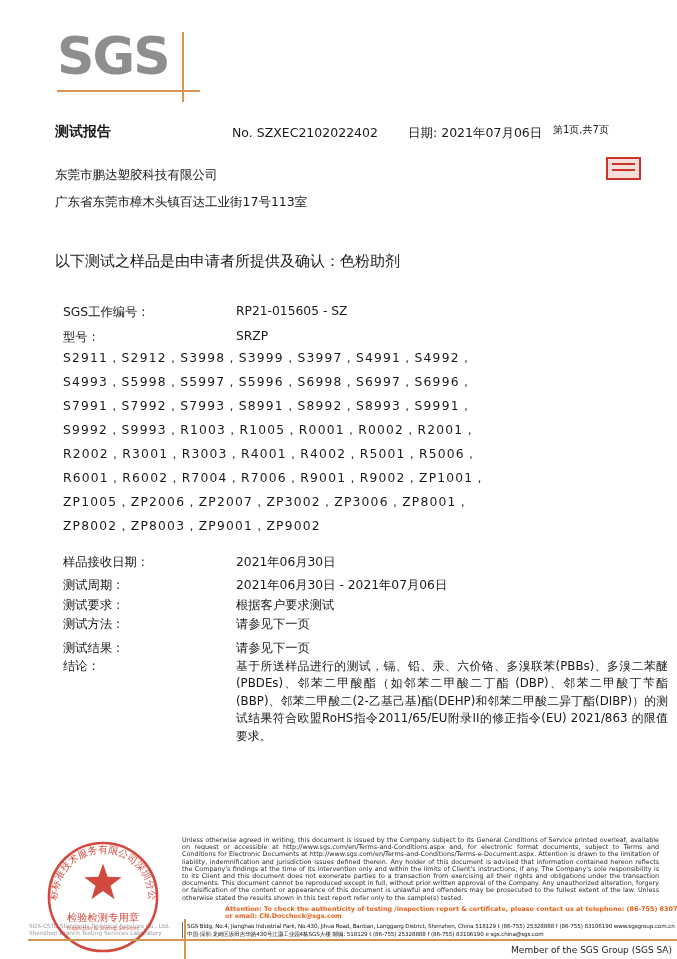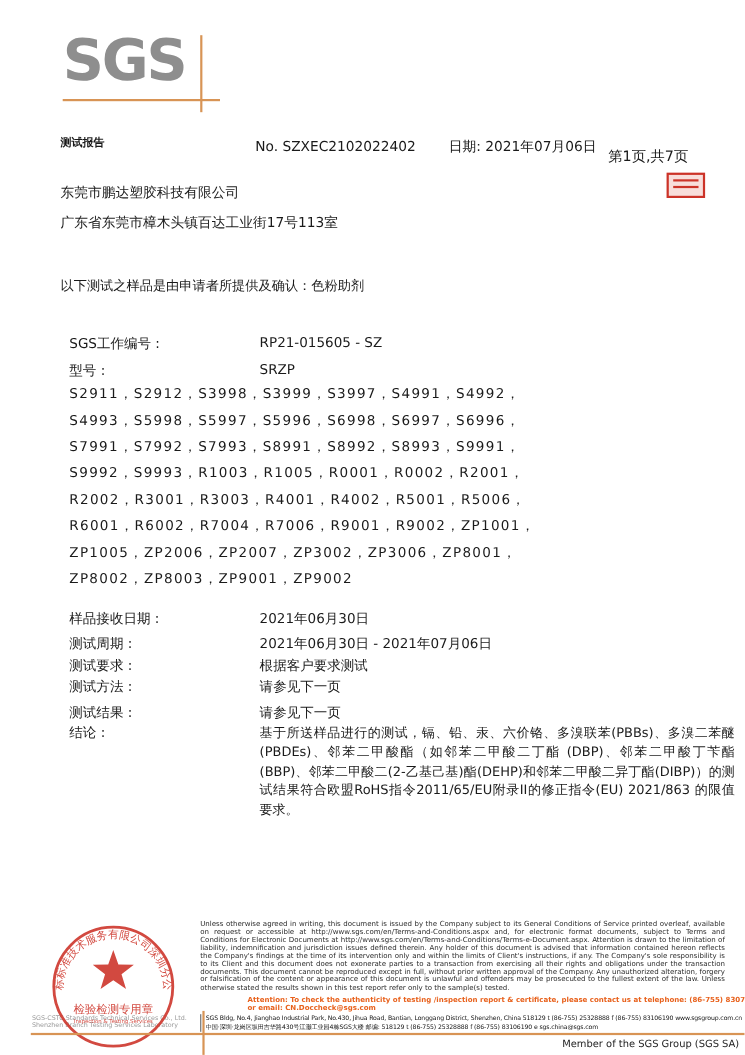--- a/index.html
+++ b/index.html
@@ -7,31 +7,31 @@
     position:relative;width:677px;height:959px;background:#ffffff;overflow:hidden;
     font-family:"DejaVu Sans","Liberation Sans",sans-serif;color:#1a1a1a;padding-left:22px;
   }
   
   .logo-text{position:absolute;left:57px;top:30px;font-size:52px;font-weight:800;
     letter-spacing:-2px;color:#8e8e8e;line-height:1;}
   .logo-hline{position:absolute;left:57px;top:90px;width:143px;height:2px;background:#d89455;}
   .logo-vline{position:absolute;left:182px;top:32px;width:2px;height:70px;background:#d89455;}
   
   .rpt-header{position:absolute;top:123px;left:0;width:677px;height:20px;}
-  .rpt-title{position:absolute;left:55px;top:0;font-size:10px;font-weight:700;}
+  .rpt-title{position:absolute;left:55px;top:0;font-size:14px;font-weight:700;}
   .rpt-no{position:absolute;left:232px;top:2px;font-size:12.5px;}
   .rpt-date{position:absolute;left:408px;top:2px;font-size:12.5px;}
-  .rpt-pages{position:absolute;left:553px;top:10px;font-size:13px;}
+  .rpt-pages{position:absolute;left:553px;top:0;font-size:10px;}
   
   .applicant{position:absolute;left:55px;top:161px;font-size:12.5px;line-height:27px;}
   .red-mark{position:absolute;left:606px;top:157px;width:35px;height:23px;
     border:2px solid #cc3328;box-sizing:border-box;background:rgba(214,72,58,.18);}
   .red-mark i{display:block;height:2px;background:#cc3328;margin:4px 4px 0 4px;}
   
-  .intro{position:absolute;left:55px;top:252px;font-size:12px;}
+  .intro{position:absolute;left:55px;top:252px;font-size:15px;}
   .row{position:absolute;left:63px;width:605px;display:flex;font-size:12.3px;margin-top:28px;}
   .lbl{width:173px;flex:none;}
   .val{flex:1;}
   .codes div{line-height:24px;letter-spacing:1.2px;}
   .para{line-height:17.4px;font-size:11.8px;width:432px;text-align:justify;}
   
   .legal{position:absolute;left:182px;top:837px;width:477px;font-size:6.4px;
     line-height:7.2px;text-align:justify;color:#2b2b2b;}
   .attention{position:absolute;left:182px;top:906px;width:477px;font-size:6.4px;
     line-height:7.4px;font-weight:700;color:#e8611c;margin-left:43px;}

